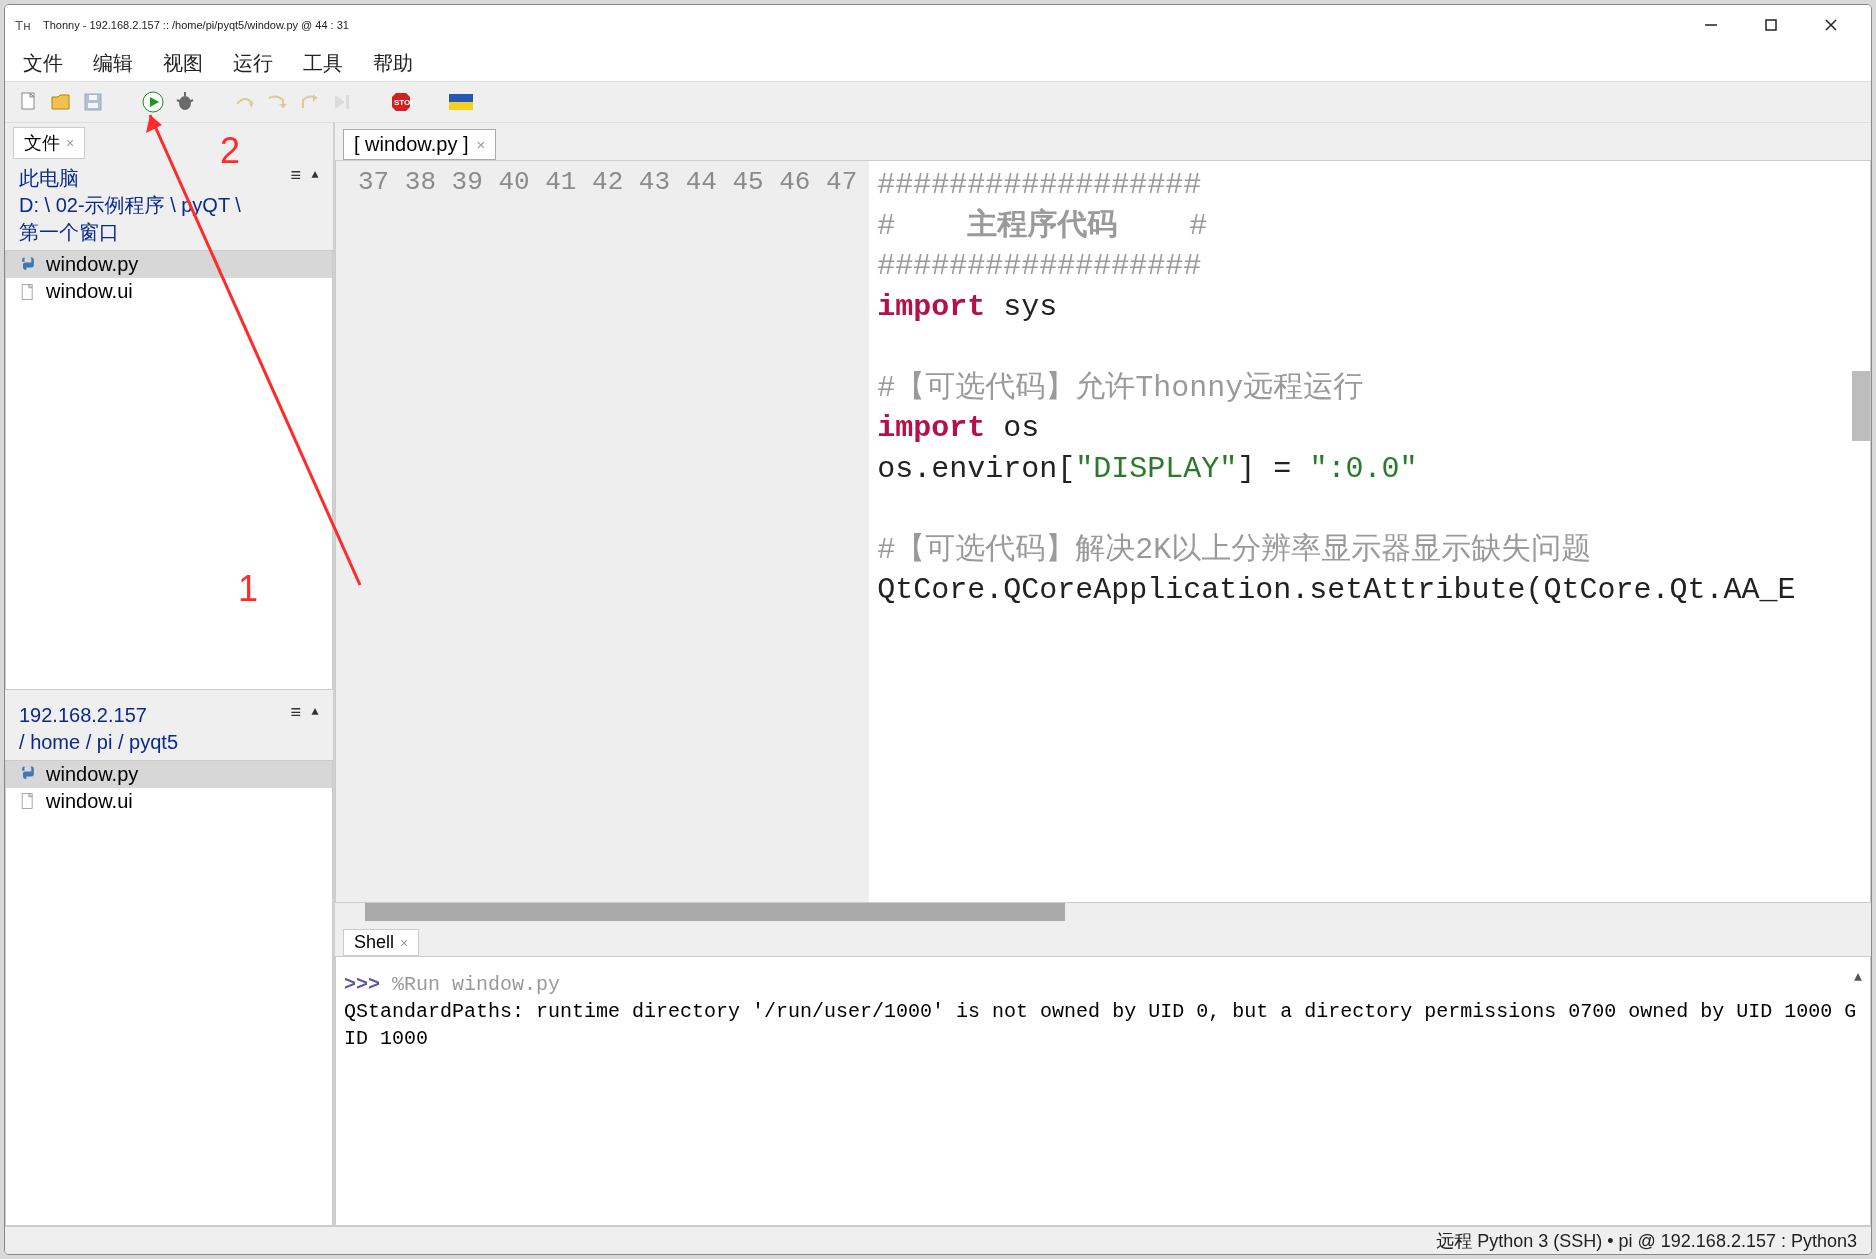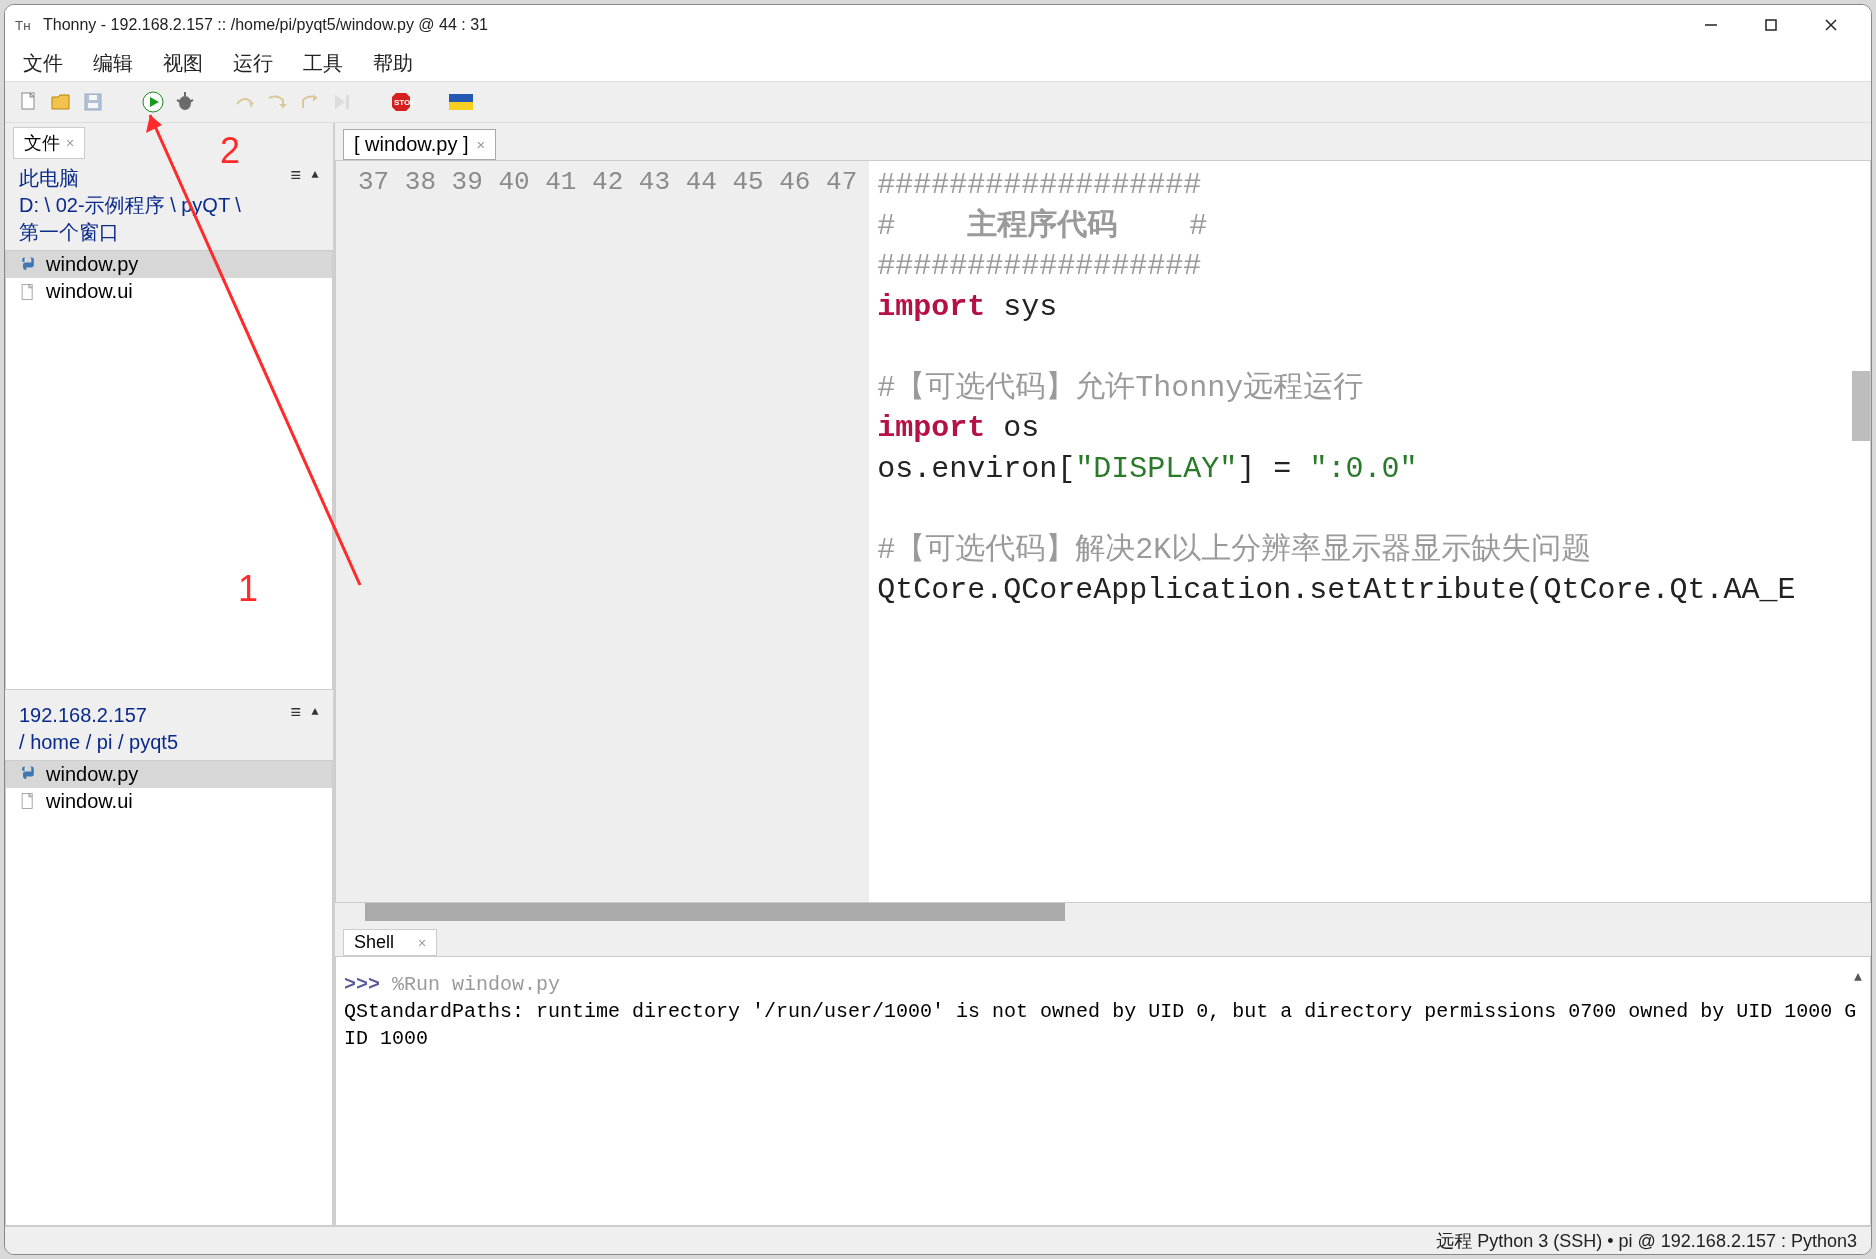--- a/index.html
+++ b/index.html
@@ -10,34 +10,34 @@
   width: 1876px;
   height: 1259px;
   overflow: hidden;
   position: relative;
 }
 .window {
   position: absolute;
   left: 4px; top: 4px; right: 4px; bottom: 4px;
   background: #f0f0f0;
   border: 1px solid #888;
-  border-radius: 10px;
+  border-radius: 5px;
   display: flex;
   flex-direction: column;
   overflow: hidden;
 }
 .titlebar {
   height: 40px;
   display: flex;
   align-items: center;
   padding: 0 10px;
   background: #fff;
 }
 .titlebar .app-icon { width: 20px; height: 20px; margin-right: 8px; }
-.titlebar .title { font-size: 16px; color: #222; }
+.titlebar .title { font-size: 11px; color: #222; }
 .titlebar .spacer { flex: 1; }
 .winbtns { display: flex; }
 .winbtn { width: 60px; height: 40px; display:flex; align-items:center; justify-content:center; cursor:pointer; }
 .winbtn svg { width:14px; height:14px; }
 .menubar {
   height: 36px;
   display: flex;
   align-items: center;
   padding: 0 12px;
   gap: 18px;
@@ -129,21 +129,21 @@
 .code .kw { color:#b41246; font-weight:bold; }
 .code .str { color:#2a7a2a; }
 .editor-vscroll {
   position:absolute; right:0; top:210px; width:18px; height:70px; background:#bdbdbd; border-radius:0;
 }
 .editor-hscroll {
   height:18px; background:#eee; position:relative;
 }
 .editor-hscroll .thumb { position:absolute; left:30px; top:0; bottom:0; width:700px; background:#aaaaaa; }
 .shell-tabstrip { display:flex; align-items:center; padding:8px 8px 0 8px; }
-.shell-tab { background:#fff; border:1px solid #ccc; padding:2px 10px; font-size:18px; display:flex; align-items:center; gap:24px; }
+.shell-tab { background:#fff; border:1px solid #ccc; padding:2px 10px; font-size:18px; display:flex; align-items:center; gap:6px; }
 .shell-tab .x { color:#999; font-size:14px; cursor:pointer; }
 .shell {
   flex: 0 0 270px;
   background:#fff; border:1px solid #ccc; margin:0; padding:14px 8px;
   font-family: Consolas, "Courier New", monospace; font-size:20px; line-height:1.35;
   overflow:hidden; white-space:pre-wrap; word-break:break-all;
   position:relative;
 }
 .shell .prompt { color:#5a5a9a; font-weight:bold; }
 .shell .runcmd { color:#9a9a9a; }

